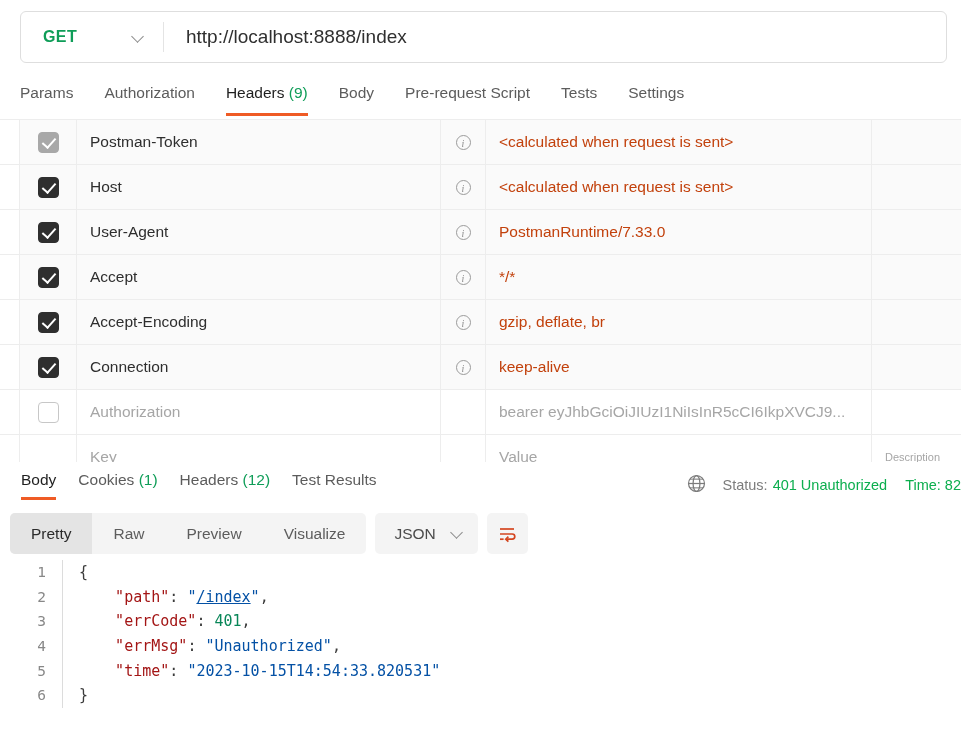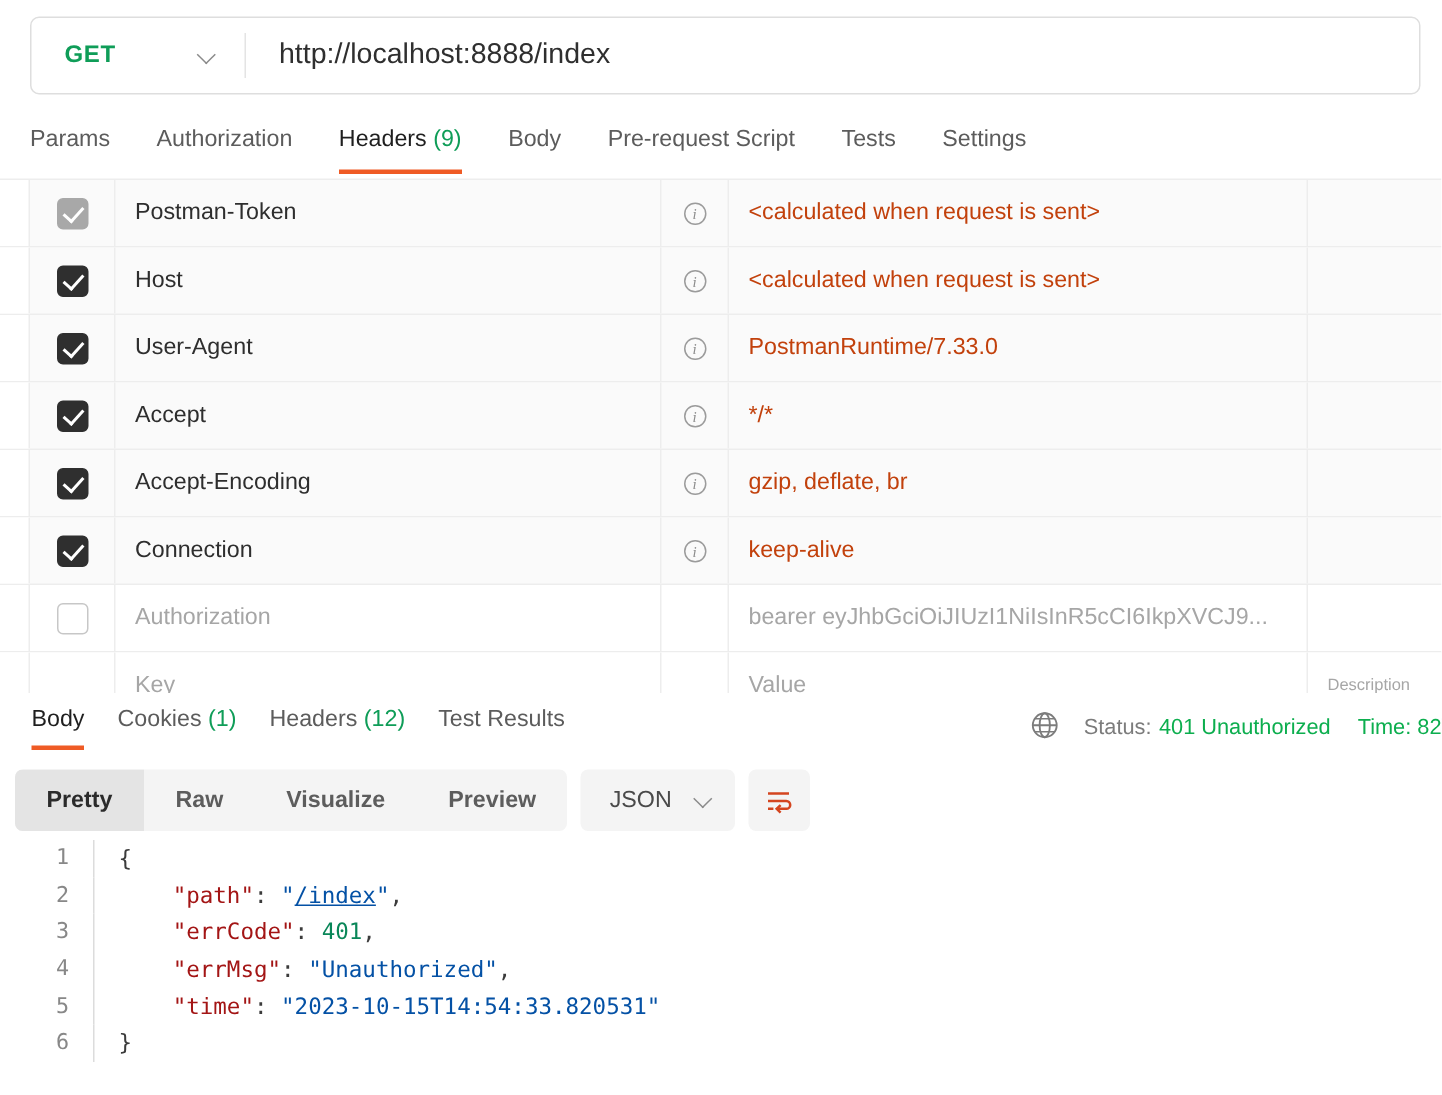--- a/index.html
+++ b/index.html
@@ -299,21 +299,20 @@
     left: 10px; top: 513px;
     display: flex;
     align-items: center;
   }
   .seg {
     display: flex;
     background: #f4f4f4;
     border-radius: 5px;
     overflow: hidden;
     height: 41px;
-    font-weight: bold;
   }
   .seg-item {
     display: flex;
     align-items: center;
     padding: 0 21px;
     font-size: 15.5px;
     color: #5d5d5d;
     cursor: pointer;
   }
   .seg-item.active {
@@ -551,22 +550,22 @@
     <span class="stat-txt">Status:</span>
     <span class="stat-val">401 Unauthorized</span>
     <span class="time-val">Time: 82</span>
   </div>
 </div>
 
 <div class="viewer-tools">
   <div class="seg">
     <div class="seg-item active">Pretty</div>
     <div class="seg-item">Raw</div>
+    <div class="seg-item">Preview</div>
     <div class="seg-item">Visualize</div>
-    <div class="seg-item">Preview</div>
   </div>
 
   <div class="fmt-box">
     <span class="fmt-label">JSON</span>
     <span class="chev"></span>
   </div>
 
   <div class="wrap-btn">
     <svg width="20" height="20" viewBox="0 0 20 20">
       <line x1="3" y1="5" x2="17" y2="5" stroke="#d4451f" stroke-width="1.7"></line>

